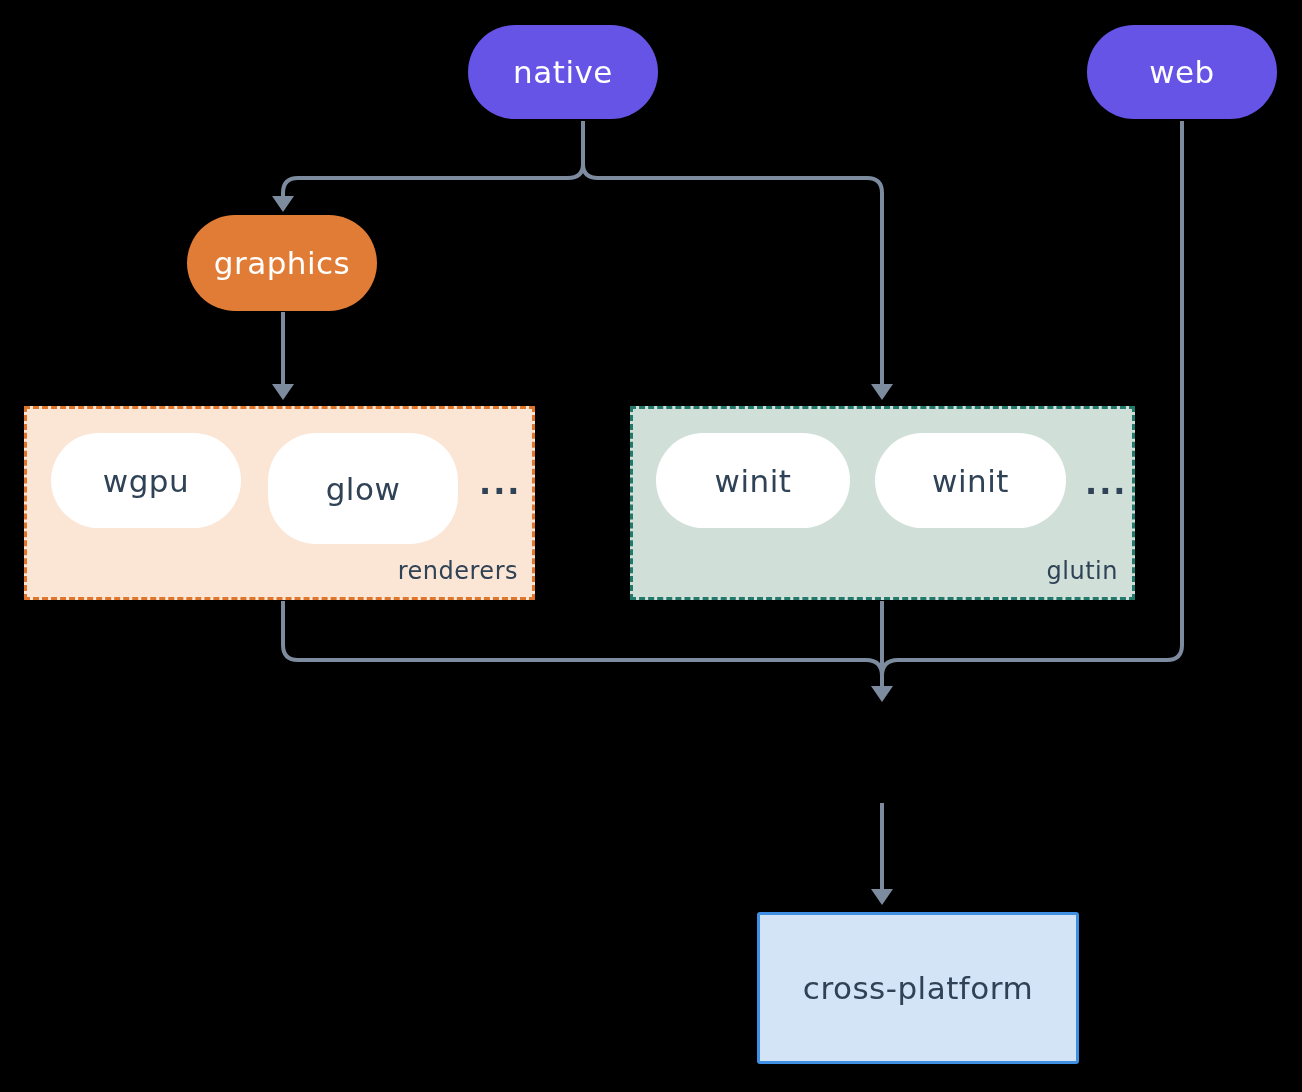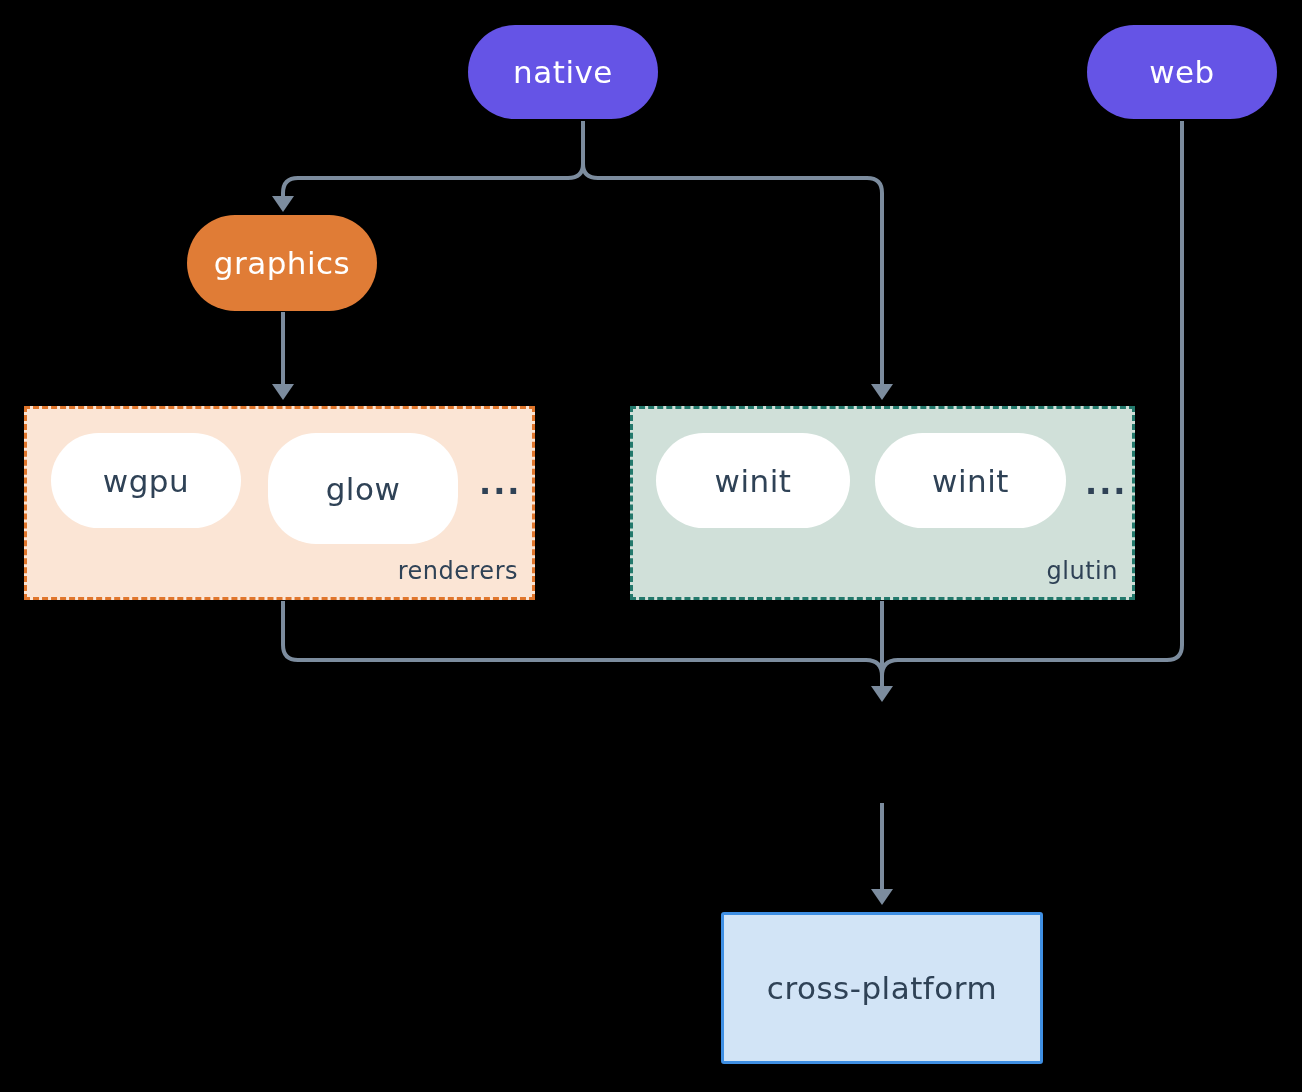--- a/index.html
+++ b/index.html
@@ -60,20 +60,21 @@
     border-style: solid;
     border-radius: 3px;
     box-sizing: border-box;
     display: flex;
     flex-direction: row;
     align-items: center;
     justify-content: center;
     font-size: 31px;
     line-height: 1.45;
     letter-spacing: 0.5px;
+    margin-left: 36px;
   }
   
   .pos-native   { left: 468px;  top: 25px;  width: 190px; height: 94px; }
   .pos-web      { left: 1087px; top: 25px;  width: 190px; height: 94px; }
   .pos-graphics { left: 187px;  top: 215px; width: 190px; height: 96px; }
   .pos-iced     { left: 788px;  top: 708px; width: 190px; height: 94px; }
   .pos-renderers{ left: 24px;   top: 406px; width: 511px; height: 194px; }
   .pos-shells   { left: 630px;  top: 406px; width: 505px; height: 194px; }
   .pos-wgpu     { left: 24px;  top: 24px; width: 190px; height: 95px; }
   .pos-glow     { left: 241px; top: 24px; width: 190px; height: 111px; }

